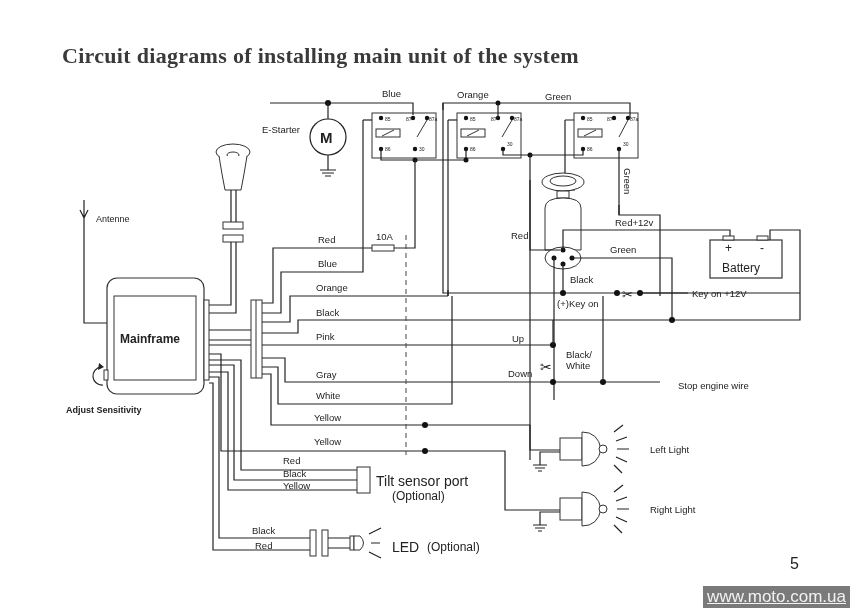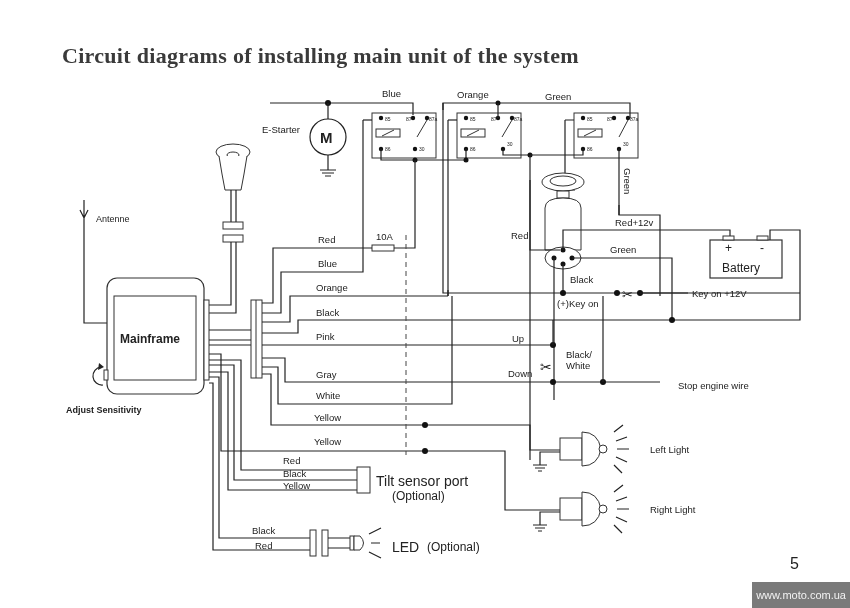--- a/index.html
+++ b/index.html
@@ -9,21 +9,21 @@
   .lbl { font-family:"Liberation Sans", sans-serif; font-size:9.5px; fill:#222; }
   .lbl-b { font-family:"Liberation Sans", sans-serif; font-size:10px; font-weight:bold; fill:#222; }
   .lbl-big { font-family:"Liberation Sans", sans-serif; font-size:14px; fill:#222; }
   .lbl-med { font-family:"Liberation Sans", sans-serif; font-size:12px; fill:#222; }
   .pin { font-family:"Liberation Sans", sans-serif; font-size:5px; fill:#222; }
   .w { stroke:#222; stroke-width:1.2; fill:none; }
   .box { stroke:#333; stroke-width:1; fill:none; }
   .dot { fill:#111; }
   .dash { stroke:#444; stroke-width:1; stroke-dasharray:5,4; fill:none; }
   .pagenum { position:absolute; left:790px; top:555px; font-size:16px; color:#222; }
-  .watermark { position:absolute; right:0; bottom:0; background:#7a7a7a; color:#f2f2f2; font-size:11px; padding:7px 4px; }
+  .watermark { position:absolute; right:0; bottom:0; background:#7a7a7a; color:#f2f2f2; font-size:17px; padding:1px 4px;text-decoration:underline; }
 </style>
 </head>
 <body>
 
 <svg id="diagram" width="850" height="608" viewBox="0 0 850 608" xmlns="http://www.w3.org/2000/svg">
 
   <text class="title" x="62" y="63">Circuit diagrams of installing main unit of the system</text>
 
   <g>
     <path class="w" d="M270,103 L413,103 L413,115"></path>

